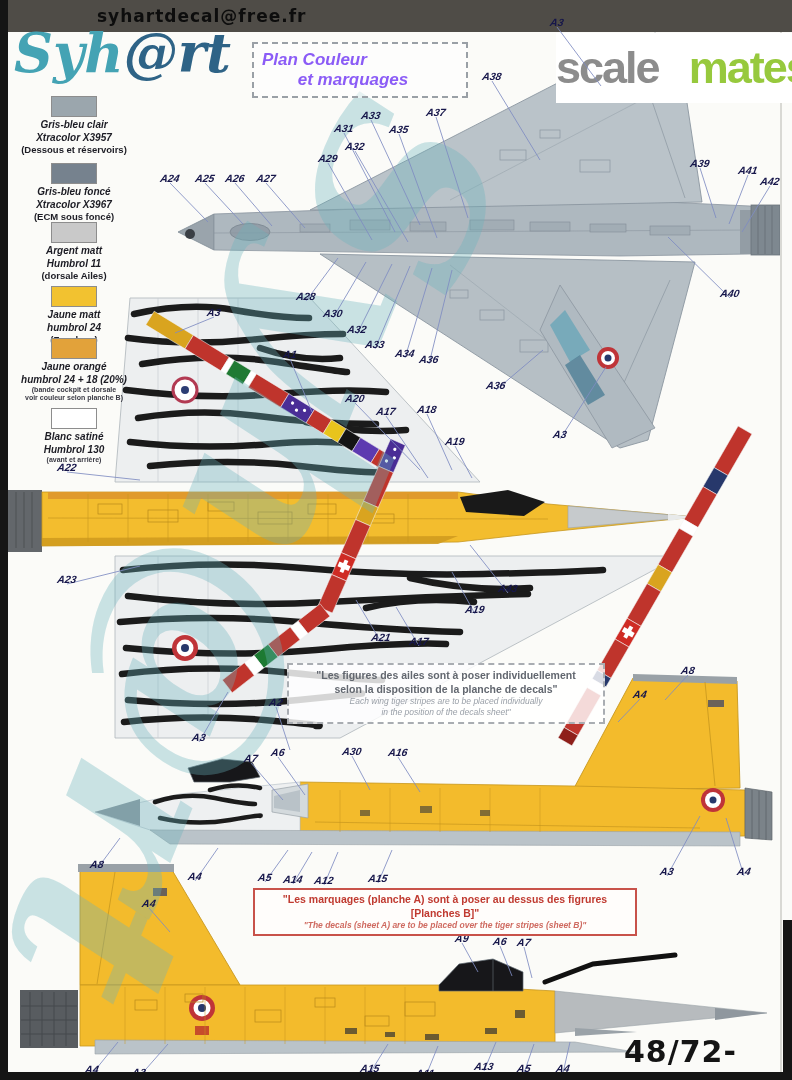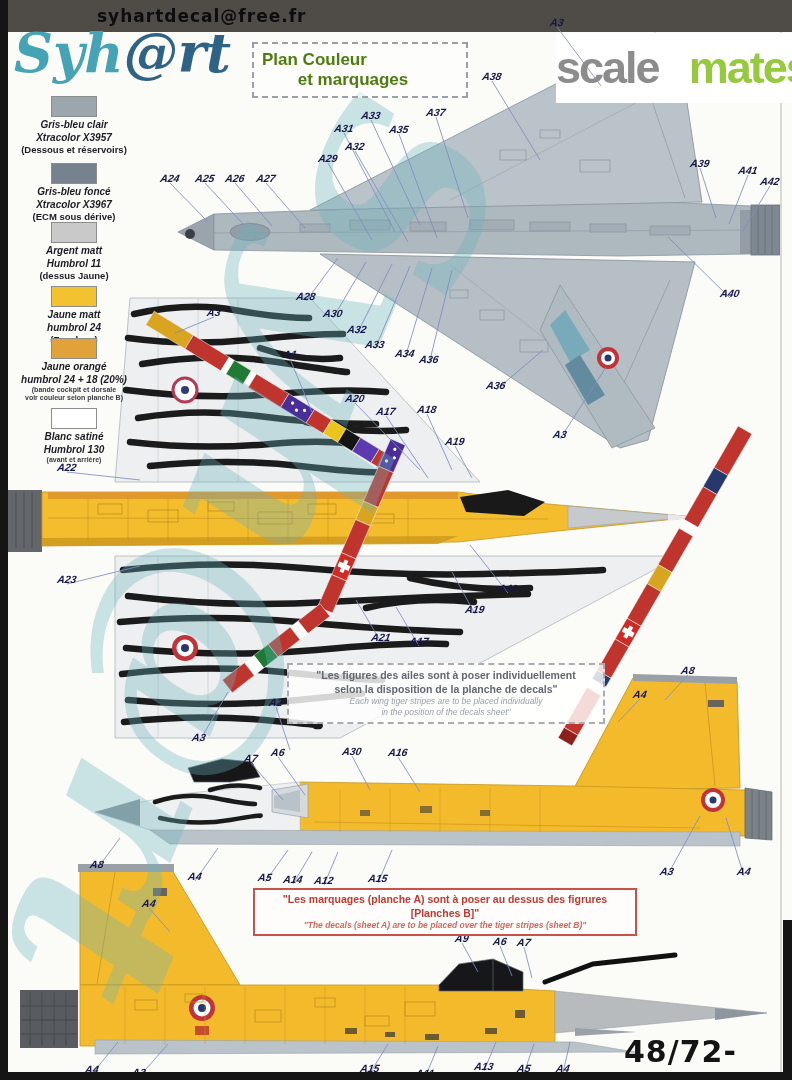--- a/index.html
+++ b/index.html
@@ -17,21 +17,21 @@
          letter-spacing:1px;font-family:"DejaVu Sans",sans-serif;}
   #brand-logo{left:14px;top:26px;z-index:6;font-family:"DejaVu Serif",serif;
       font-style:italic;font-weight:bold;font-size:54px;line-height:1;}
   #brand-logo .p1{color:#44a3b4;}
   #brand-logo .p2{color:#2e6386;}
   #scalemates{left:556px;top:33px;width:236px;height:70px;background:#ffffff;z-index:5;
       font-weight:bold;font-size:45px;letter-spacing:-2px;line-height:70px;text-align:center;}
   #scalemates .s1{color:#8c8c8c;}
   #scalemates .s2{color:#97c93d;margin-left:30px;}
   #plan-title{left:252px;top:42px;width:196px;z-index:6;border:2px dashed #9aa0a6;
-      padding:6px 8px;color:#4d7c0f;font-weight:bold;font-size:17px;
+      padding:6px 8px;color:#8b5cf6;font-weight:bold;font-style:italic;font-size:17px;
       background:rgba(255,255,255,.55);}
   #plan-title .l2{text-align:center;padding-right:14px;}
   
   .legend-item{position:absolute;width:148px;text-align:center;z-index:6;}
   .swatch{display:block;margin:0 auto 2px auto;width:44px;height:19px;border:1px solid #8d8d8d;}
   .legend-item:nth-of-type(3) .swatch{background:linear-gradient(135deg,#efefef,#9b9b9b 55%,#d8d8d8)!important;}
   .cap{font-size:10px;font-weight:bold;color:#1c1c24;line-height:1.25;font-style:italic;}
   .cap-i{font-size:9.5px;font-weight:bold;color:#1c1c24;line-height:1.25;}
   .cap-t{font-size:7px;font-weight:bold;color:#3a3a44;line-height:1.15;}
   
@@ -71,27 +71,27 @@
 <div class="legend-item" style="left:0;top:96px">
   <span class="swatch" style="background: rgb(155, 166, 173);"></span>
   <div class="cap">Gris-bleu clair</div>
   <div class="cap">Xtracolor X3957</div>
   <div class="cap-i">(Dessous et réservoirs)</div>
 </div>
 <div class="legend-item" style="left:0;top:163px">
   <span class="swatch" style="background: rgb(118, 130, 142);"></span>
   <div class="cap">Gris-bleu foncé</div>
   <div class="cap">Xtracolor X3967</div>
-  <div class="cap-i">(ECM sous dérive)</div>
+  <div class="cap-i">(ECM sous foncé)</div>
 </div>
 <div class="legend-item" style="left:0;top:222px">
   <span class="swatch" style="background: rgb(201, 201, 201);"></span>
   <div class="cap">Argent matt</div>
   <div class="cap">Humbrol 11</div>
-  <div class="cap-i">(dessus Jaune)</div>
+  <div class="cap-i">(dorsale Ailes)</div>
 </div>
 <div class="legend-item" style="left:0;top:286px">
   <span class="swatch" style="background: rgb(242, 194, 48);"></span>
   <div class="cap">Jaune matt</div>
   <div class="cap">humbrol 24</div>
   <div class="cap-i">(Fuselage)</div>
 </div>
 <div class="legend-item" style="left:0;top:338px">
   <span class="swatch" style="background: rgb(226, 162, 58);"></span>
   <div class="cap">Jaune orangé</div>

